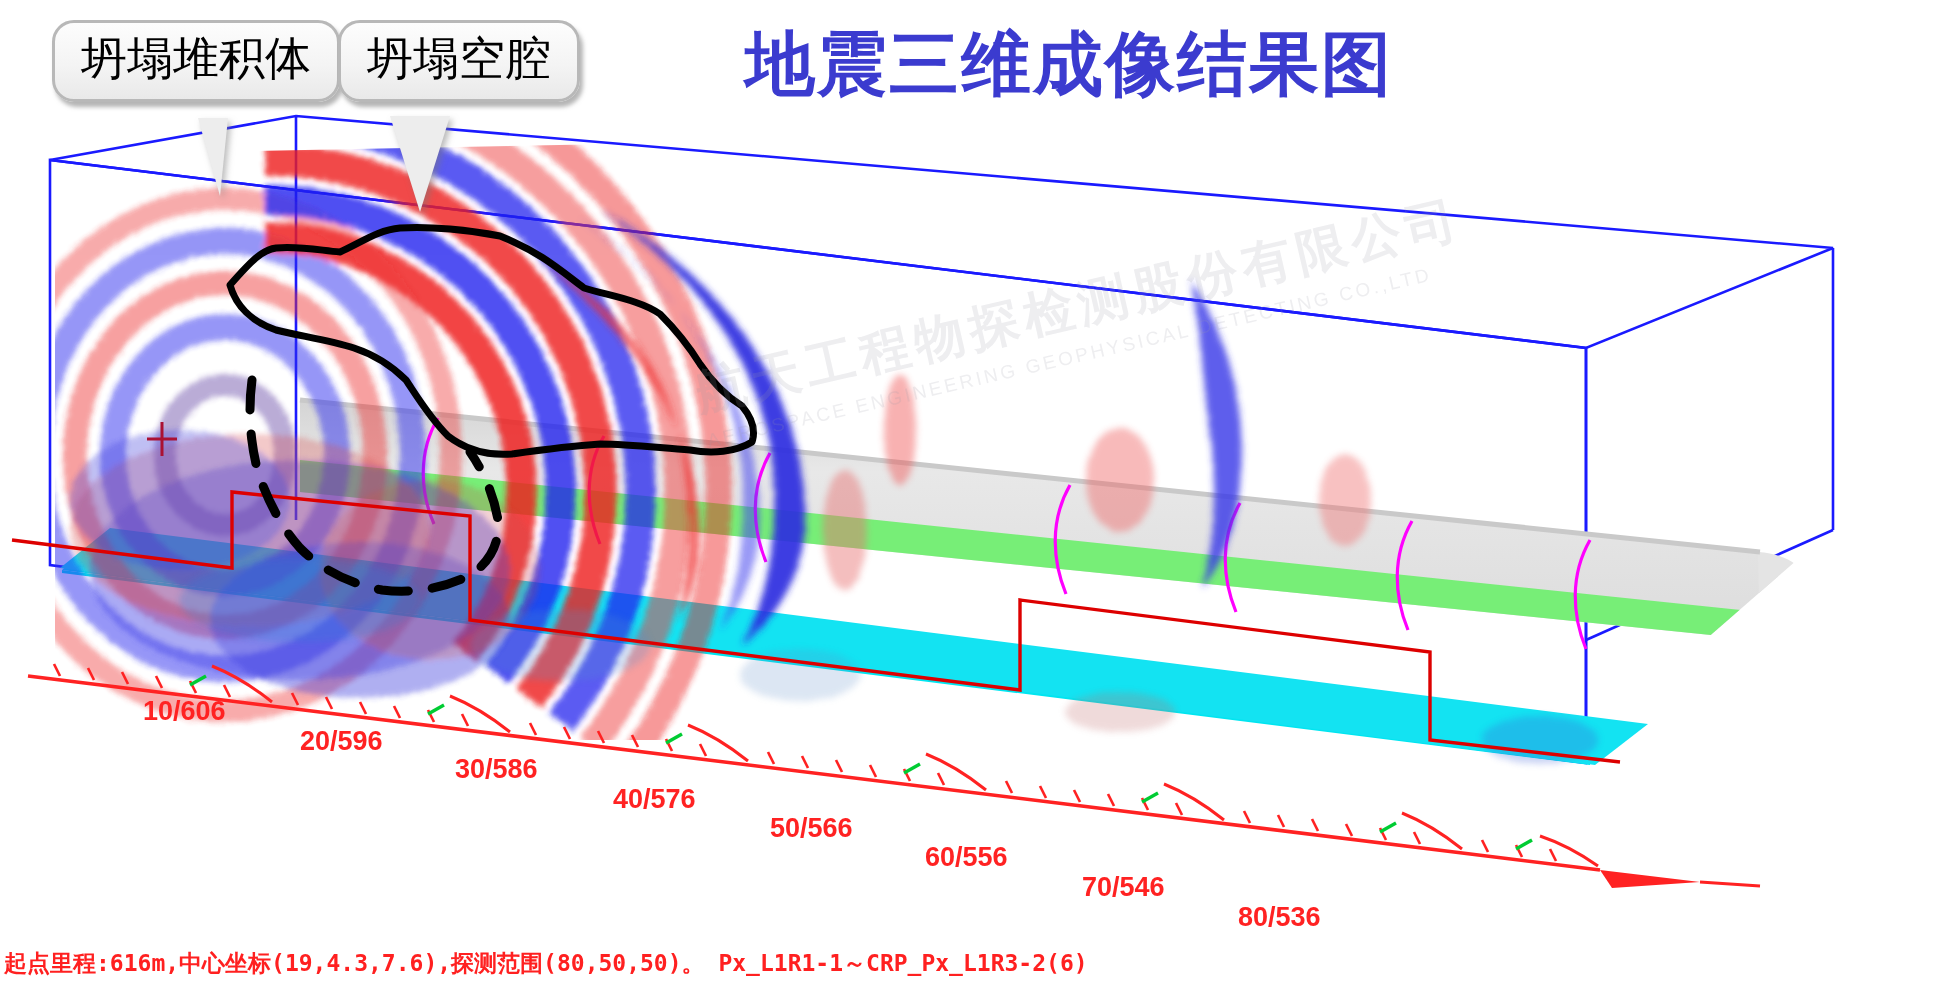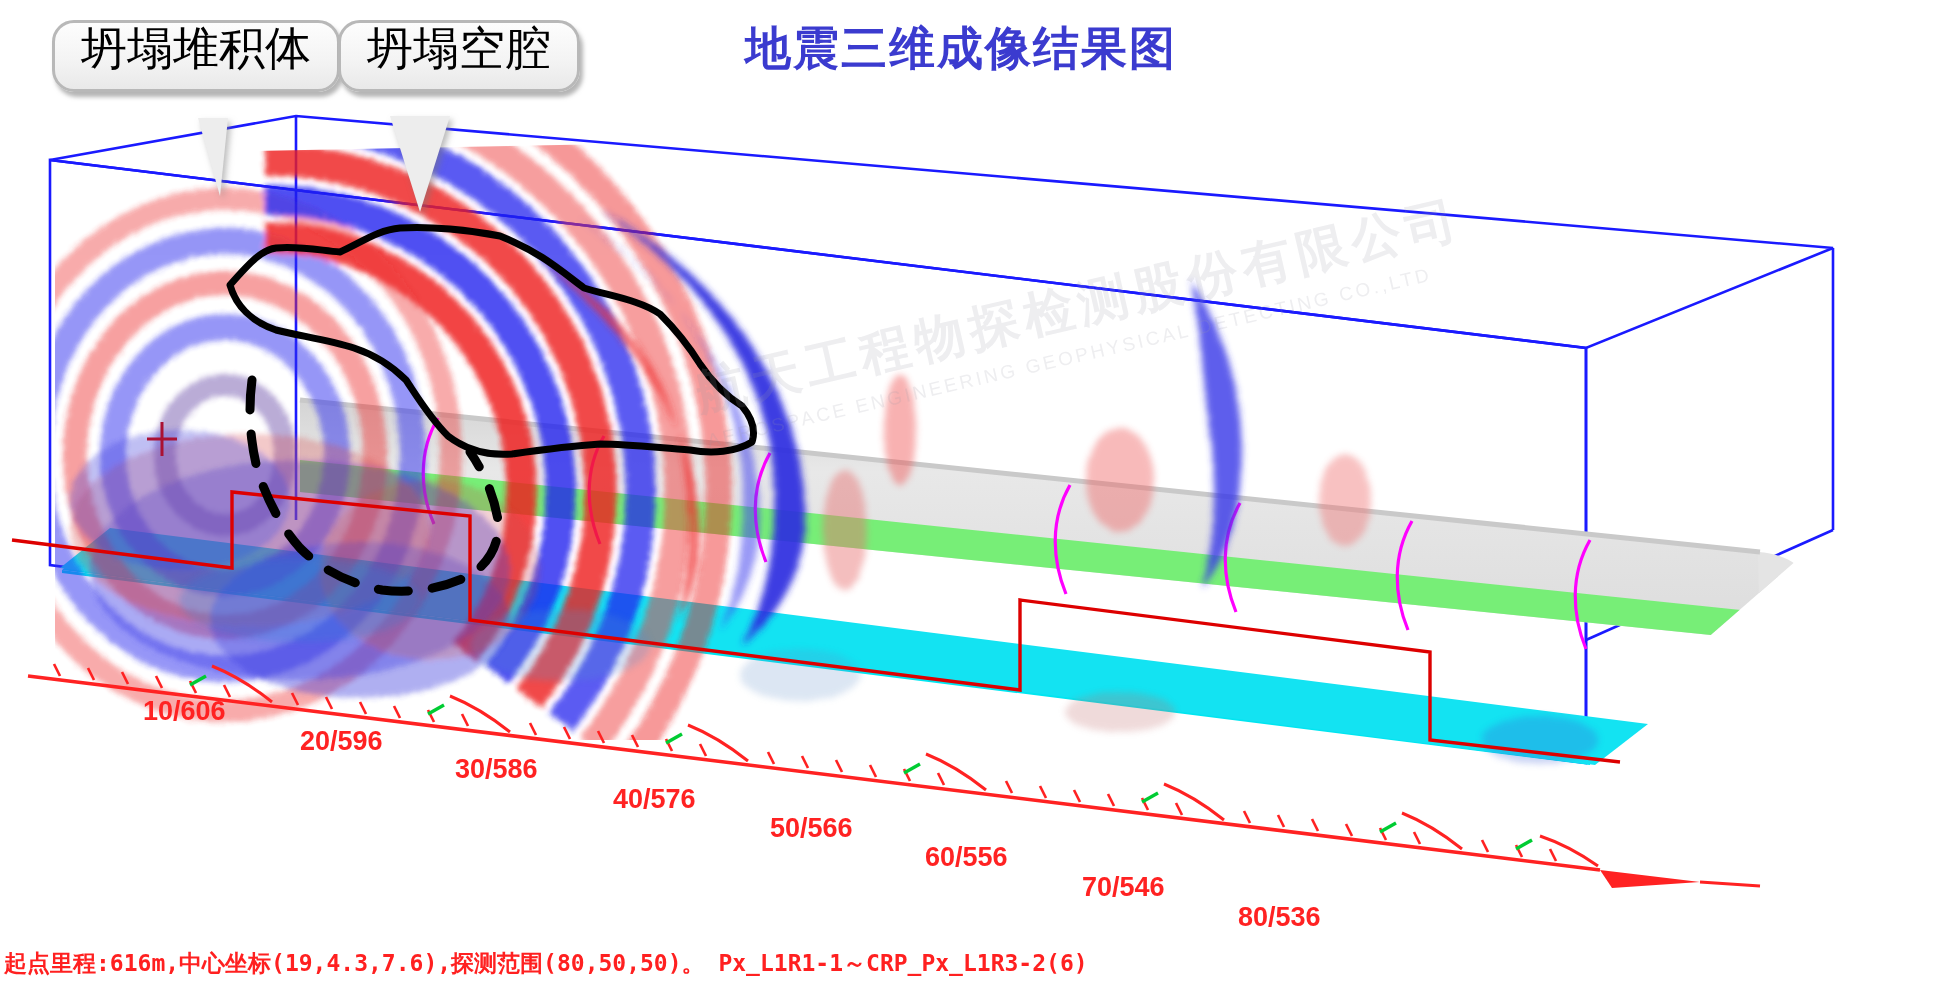--- a/index.html
+++ b/index.html
@@ -3,34 +3,34 @@
 <meta charset="utf-8">
 <style>
   html,body{margin:0;padding:0;background:#fff;}
   body{width:1947px;height:999px;overflow:hidden;font-family:"Liberation Sans",sans-serif;}
   #stage{position:relative;width:1947px;height:999px;background:#ffffff;overflow:hidden;}
 
   
   .title{
     position:absolute;left:745px;top:18px;
     font-family:"Liberation Sans",sans-serif;
-    font-size:46px;font-weight:bold;color:#3b3bcf;letter-spacing:2px;
+    font-size:70px;font-weight:bold;color:#3b3bcf;letter-spacing:2px;
     white-space:nowrap;
     text-align:right;
   }
 
   
   .callout{position:absolute;}
   .callout .bubble{
     position:relative;
     border:3px solid #b8b8b8;
     border-radius:22px;
     background:linear-gradient(180deg,#fdfdfd 0%,#f4f4f4 55%,#e9e9e9 100%);
     box-shadow:3px 5px 4px rgba(120,120,120,.55);
-    padding:0 26px 14px 26px;
+    padding:10px 26px 14px 26px;
     font-family:"DejaVu Serif","Liberation Serif",serif;
     font-size:46px;color:#000;white-space:nowrap;line-height:1.12;
   }
   .tail{position:absolute;width:0;height:0;filter:drop-shadow(3px 4px 3px rgba(120,120,120,.5));}
 
   
   #plot{position:absolute;left:0;top:100px;width:1947px;height:850px;}
   .wm{
     position:absolute;left:690px;top:175px;width:760px;
     transform:rotate(-13deg);opacity:.17;pointer-events:none;

